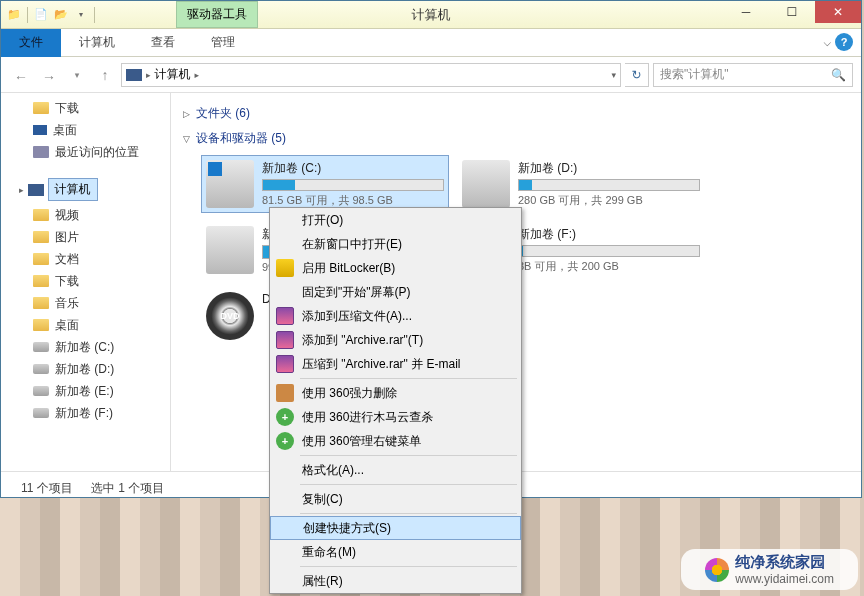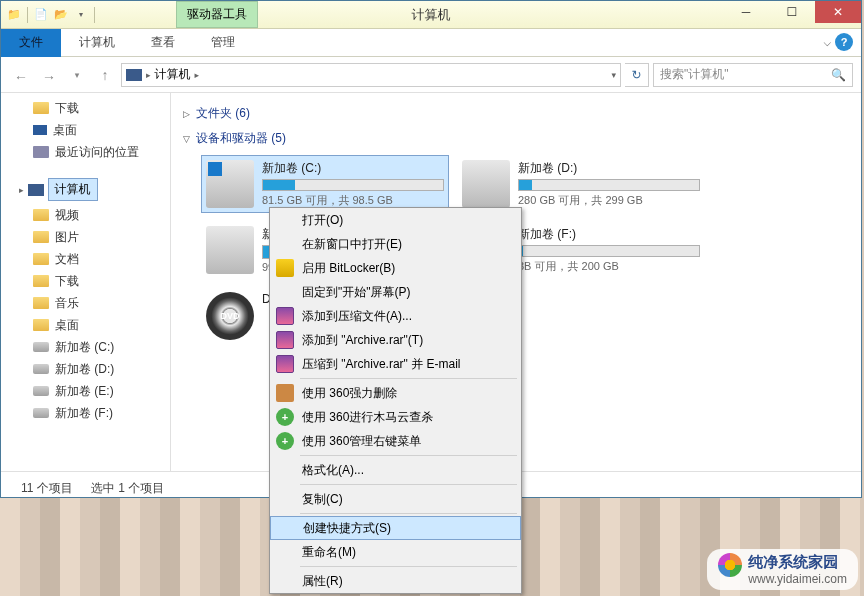--- a/index.html
+++ b/index.html
@@ -48,21 +48,21 @@
 .drive-bar{width:100%;height:14px;border:1px solid #b0b0b0;background:#e8e8e8;position:relative}
 .drive-fill{height:100%;background:#26a0da}
 .drive-stat{color:#666;font-size:11px}
 .statusbar{height:26px;border-top:1px solid #e0e0e0;display:flex;align-items:flex-end;padding:0 20px;gap:18px;color:#444}
 .context-menu{position:absolute;left:269px;top:207px;width:253px;background:#f0f0f0;border:1px solid #979797;box-shadow:2px 2px 4px rgba(0,0,0,.3);z-index:100}
 .cm-item{height:24px;display:flex;align-items:center;padding:0 8px 0 32px;position:relative}
 .cm-item.hl{background:#cde8ff;border:1px solid #7da2ce;}
 .cm-item .ico{position:absolute;left:6px;width:18px;height:18px;display:flex;align-items:center;justify-content:center;font-size:11px}
 .cm-sep{height:1px;background:#d0d0d0;margin:2px 4px 2px 30px}
 .redbox{position:absolute;left:272px;top:558px;width:220px;height:36px;border:2px solid #cc3333;z-index:99;pointer-events:none}
-.watermark{position:absolute;right:6px;bottom:6px;display:flex;gap:6px;background:rgba(255,255,255,.85);padding:4px 11px;border-radius:14px;z-index:50}
+.watermark{position:absolute;right:6px;bottom:6px;display:flex;align-items:center;gap:6px;background:rgba(255,255,255,.85);padding:4px 24px;border-radius:14px;z-index:50}
 .wm-logo{width:24px;height:24px;background:radial-gradient(circle,#f8b800 30%,transparent 32%),conic-gradient(#e84 0 90deg,#4a4 90deg 180deg,#48c 180deg 270deg,#c4c 270deg 360deg);border-radius:50%}
 .wm-text{font-weight:bold;font-size:15px;color:#2a4a8a}
 .wm-url{font-size:12px;color:#666;display:block}
 .fabric{position:absolute;top:498px;left:0;width:864px;height:98px;background:repeating-linear-gradient(90deg,#e8d8c8 0 20px,#d8c8b8 20px 40px,#c8b8a8 40px 60px);z-index:1}
 .bitlocker{background:linear-gradient(#f8d020,#d8a800);border-radius:2px}
 .winrar{background:linear-gradient(#8a4aa8,#e86898);border-radius:2px;border:1px solid #6a3a88}
 .g360{background:#4cae4c;border-radius:50%;color:#fff;font-size:9px;font-weight:bold}
 </style>
 </head>
 <body>

